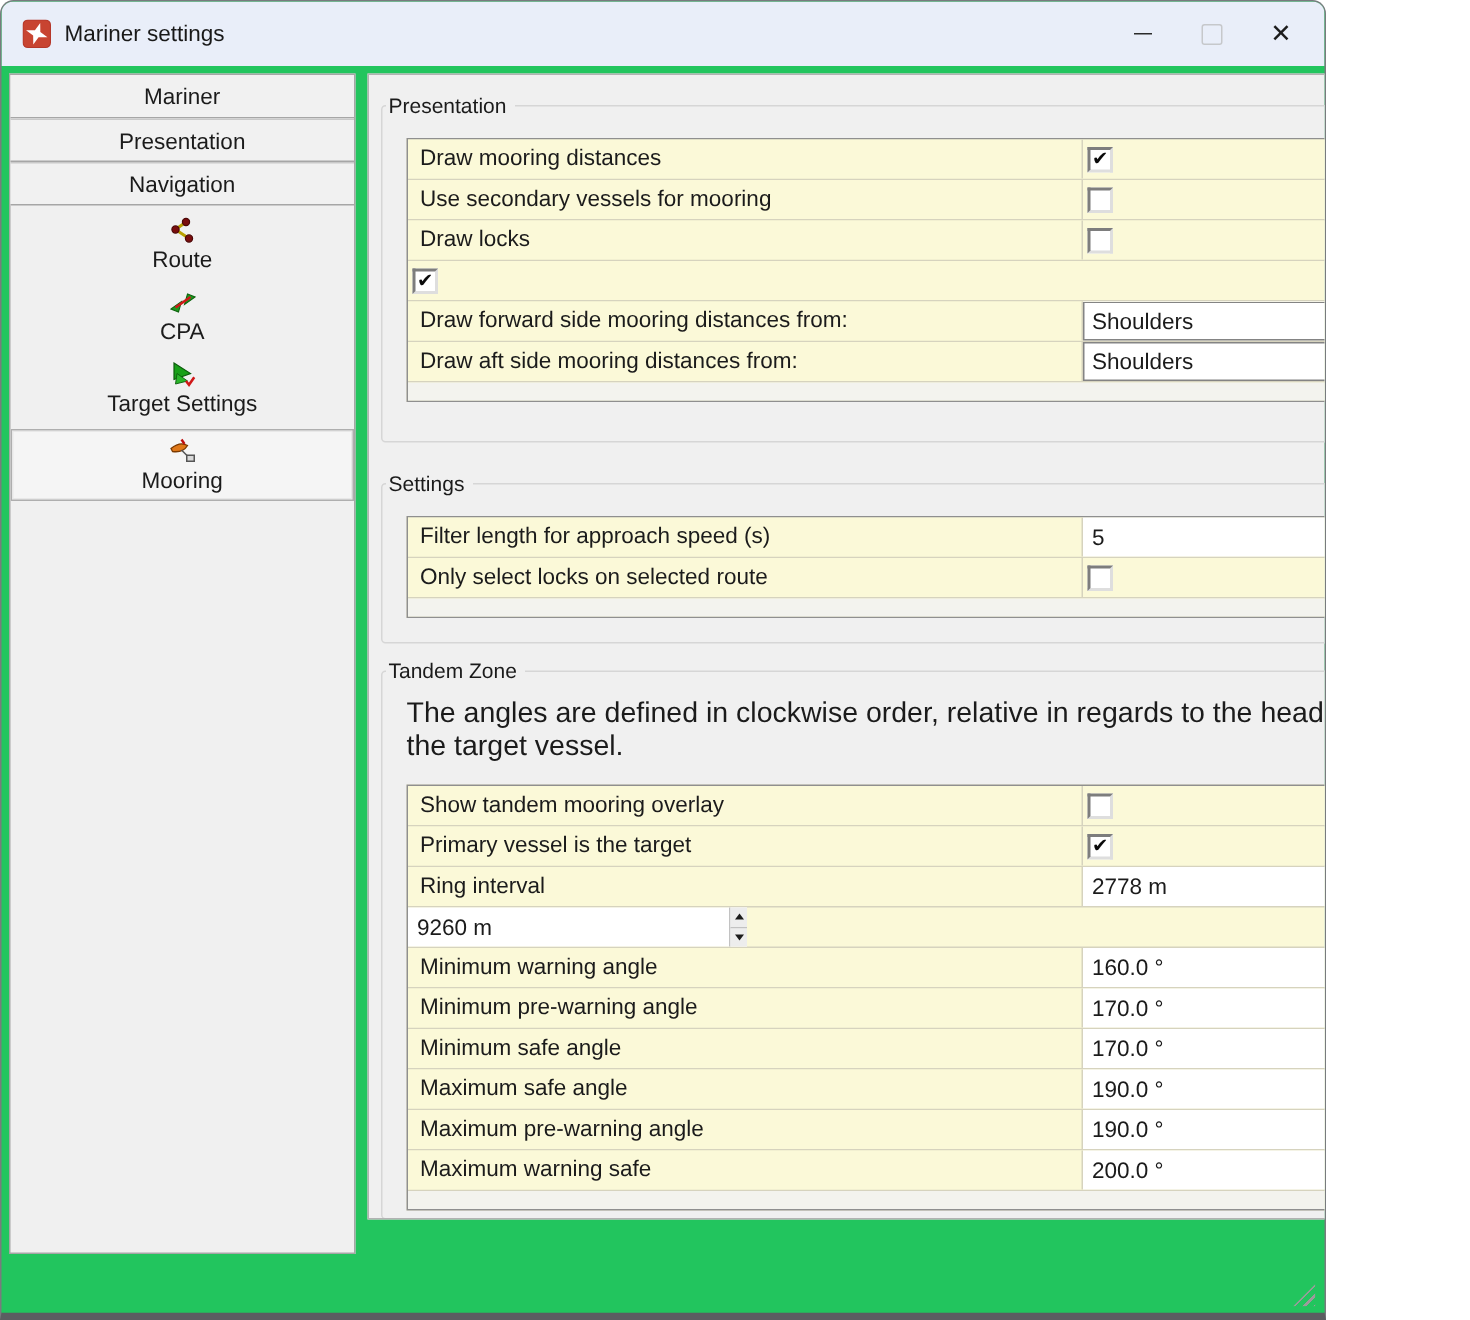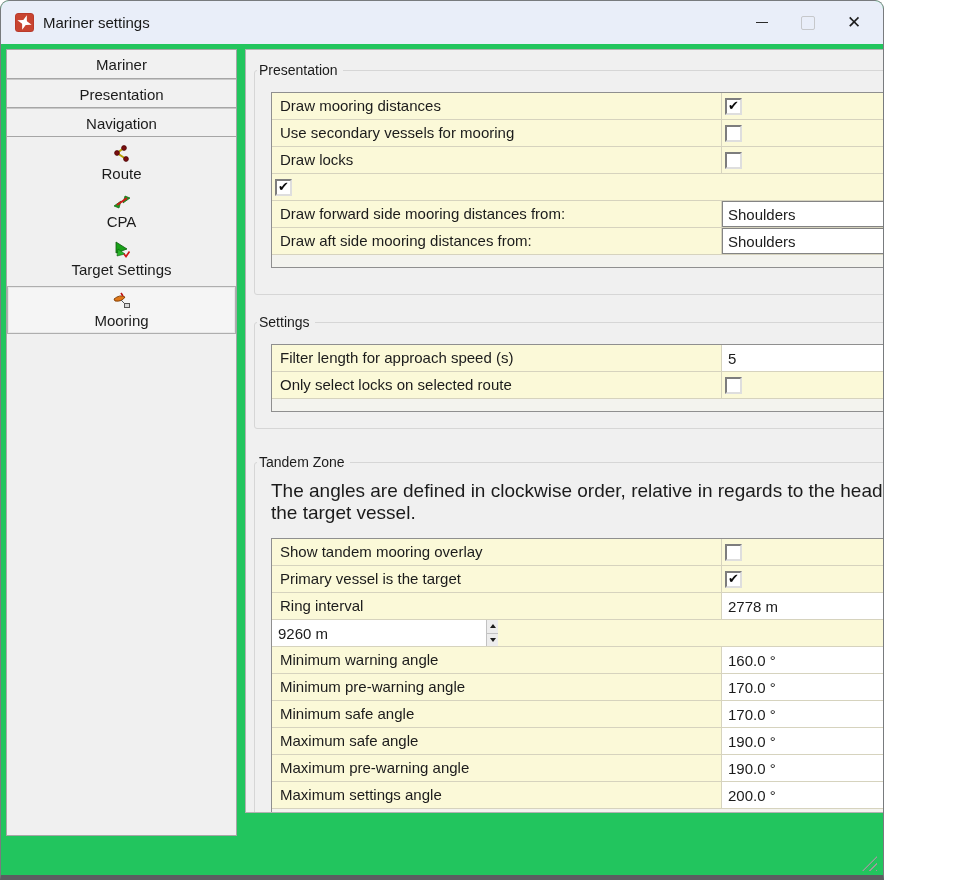--- a/index.html
+++ b/index.html
@@ -40,21 +40,21 @@
   .nav-label{font-size:15px;margin-top:1px;}
 
   
   .panel{position:absolute;left:244px;top:48px;width:723px;height:764px;box-sizing:border-box;
          border:1px solid #b2b2b2;background:#f0f0f0;overflow:hidden;}
   fieldset.group{border:1px solid #d6d6d6;border-radius:3px;background:#f0f0f0;
                  margin:12px 5px 0 8px;padding:0 0 6px 0;}
   fieldset.group legend{font-size:14px;margin-left:2px;padding:0 5px 0 2px;color:#1b1b1b;}
   fieldset.g1{padding-bottom:26px;}
   fieldset.g2{margin-top:19px;padding-bottom:16px;}
-  fieldset.g3{margin-top:25px;padding-bottom:5px;}
+  fieldset.g3{margin-top:10px;padding-bottom:5px;}
   .group-desc{margin:10px 10px 4px 16px;font-size:19px;color:#1b1b1b;}
 
   .table{border:1px solid #8f8f8f;margin:14px 12px 0 16px;background:var(--row-yellow,#fbf9d8);}
   .trow{display:flex;height:26px;border-bottom:1px solid #d6d3be;}
   .tcell{box-sizing:border-box;}
   .tlabel{flex:1;background:var(--row-yellow,#fbf9d8);padding-left:8px;line-height:25px;
           font-size:15px;border-right:1px solid #d6d3be;overflow:hidden;white-space:nowrap;}
   .tvalue{width:226px;display:flex;align-items:center;position:relative;}
   .cell-checkbox{background:var(--row-yellow,#fbf9d8);}
   .cell-dropdown,.cell-text,.cell-spinner{background:#ffffff;}
@@ -308,21 +308,21 @@
             <div class="tcell tlabel">Maximum pre-warning angle</div>
             <div class="tcell tvalue cell-spinner">
               <span class="vtext">190.0 °</span>
               <span class="spin">
                 <span class="spin-btn up"></span>
                 <span class="spin-btn down"></span>
               </span>
             </div>
           </div>
           <div class="trow">
-            <div class="tcell tlabel">Maximum settings angle</div>
+            <div class="tcell tlabel">Maximum warning safe</div>
             <div class="tcell tvalue cell-spinner">
               <span class="vtext">200.0 °</span>
               <span class="spin">
                 <span class="spin-btn up"></span>
                 <span class="spin-btn down"></span>
               </span>
             </div>
           </div>
           <div class="tstrip"></div>
         </div>

